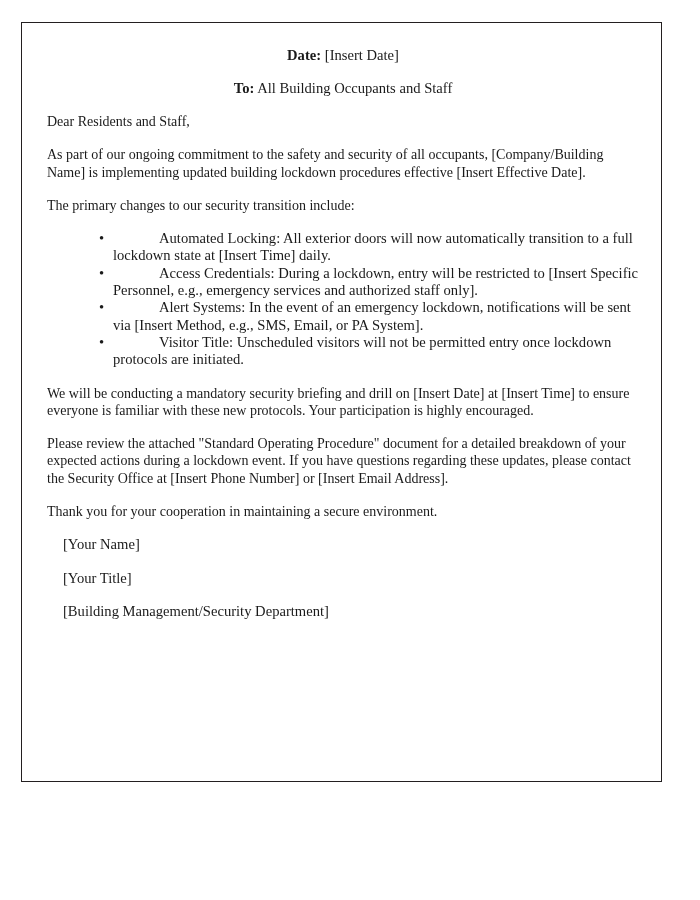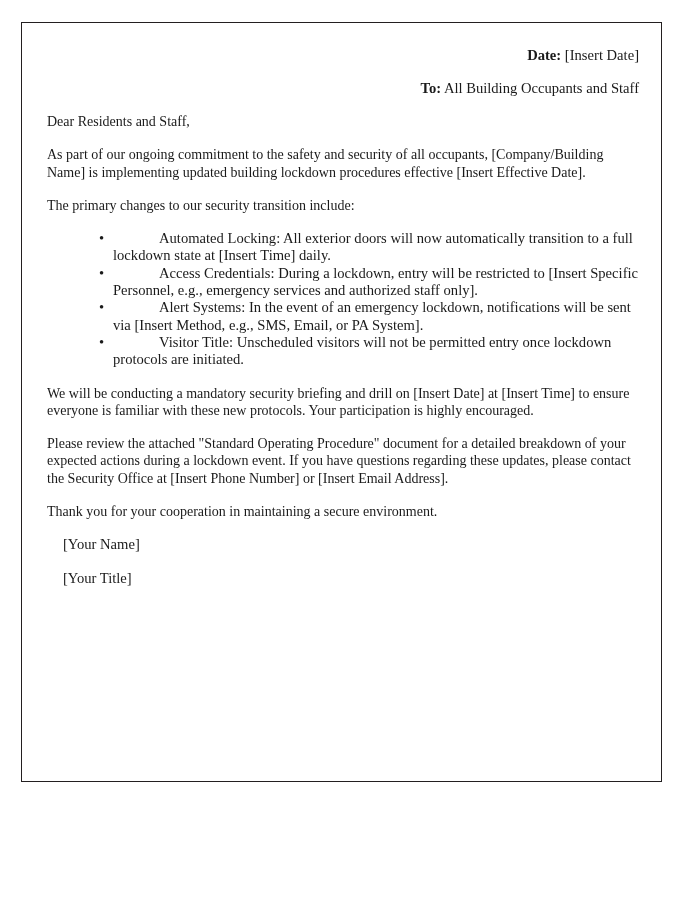--- a/index.html
+++ b/index.html
@@ -27,21 +27,21 @@
   }
 
   .doc-body {
     padding: 24px 22px 0 25px;
   }
 
   .line {
     font-size: 14.6px;
     line-height: 17px;
     margin: 0 0 16px 0;
-    text-align: right;
+    text-align: center;
   }
 
   .para {
     font-size: 14px;
     line-height: 17.3px;
     margin: 8px 0 16px 0;
   }
 
   .field-label {
     font-weight: bold;
@@ -129,16 +129,17 @@
     <p class="para">We will be conducting a mandatory security briefing and drill on [Insert Date] at [Insert Time] to ensure everyone is familiar with these new protocols. Your participation is highly encouraged.</p>
 
     <p class="para">Please review the attached "Standard Operating Procedure" document for a detailed breakdown of your expected actions during a lockdown event. If you have questions regarding these updates, please contact the Security Office at [Insert Phone Number] or [Insert Email Address].</p>
 
     <p class="para">Thank you for your cooperation in maintaining a secure environment.</p>
 
 
     <div class="sig-block">
       <p class="sig-line">[Your Name]</p>
       <p class="sig-line">[Your Title]</p>
+      <p class="sig-line">[Building Management/Security Department]</p>
     </div>
 
   </div>
 </div>
 
 </body></html>

